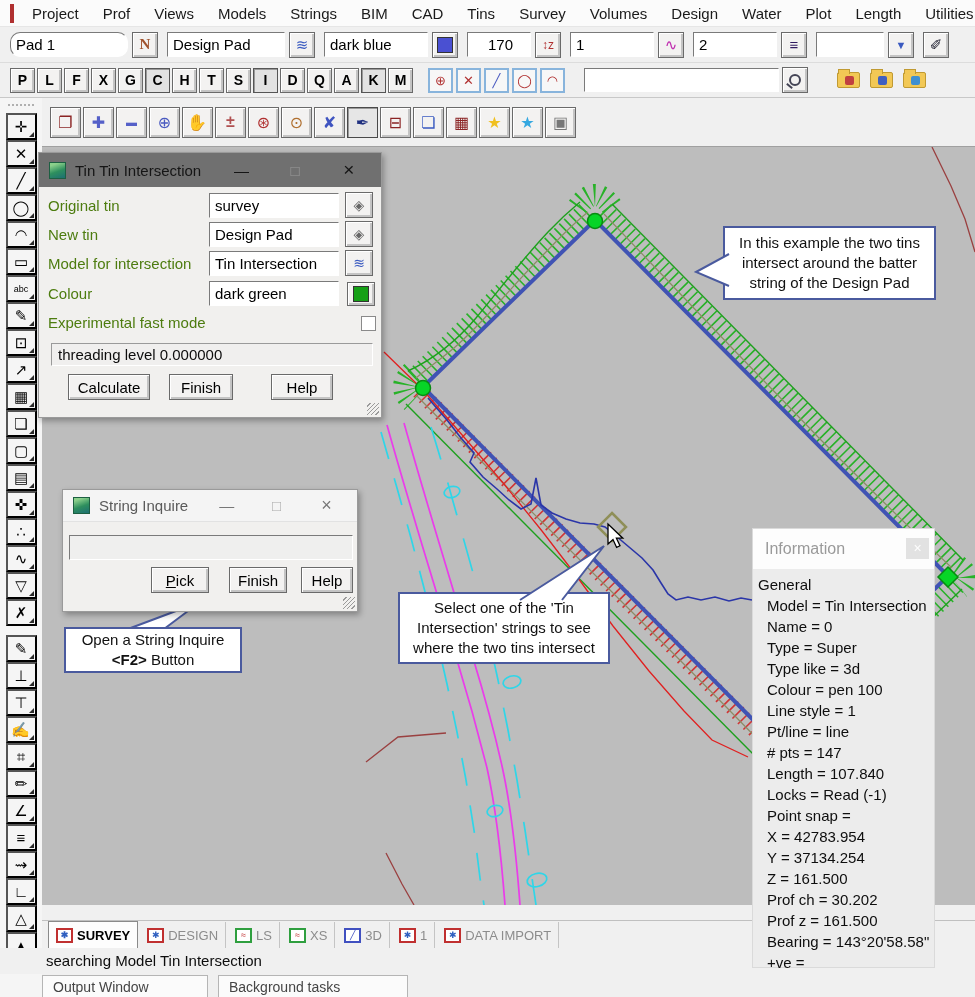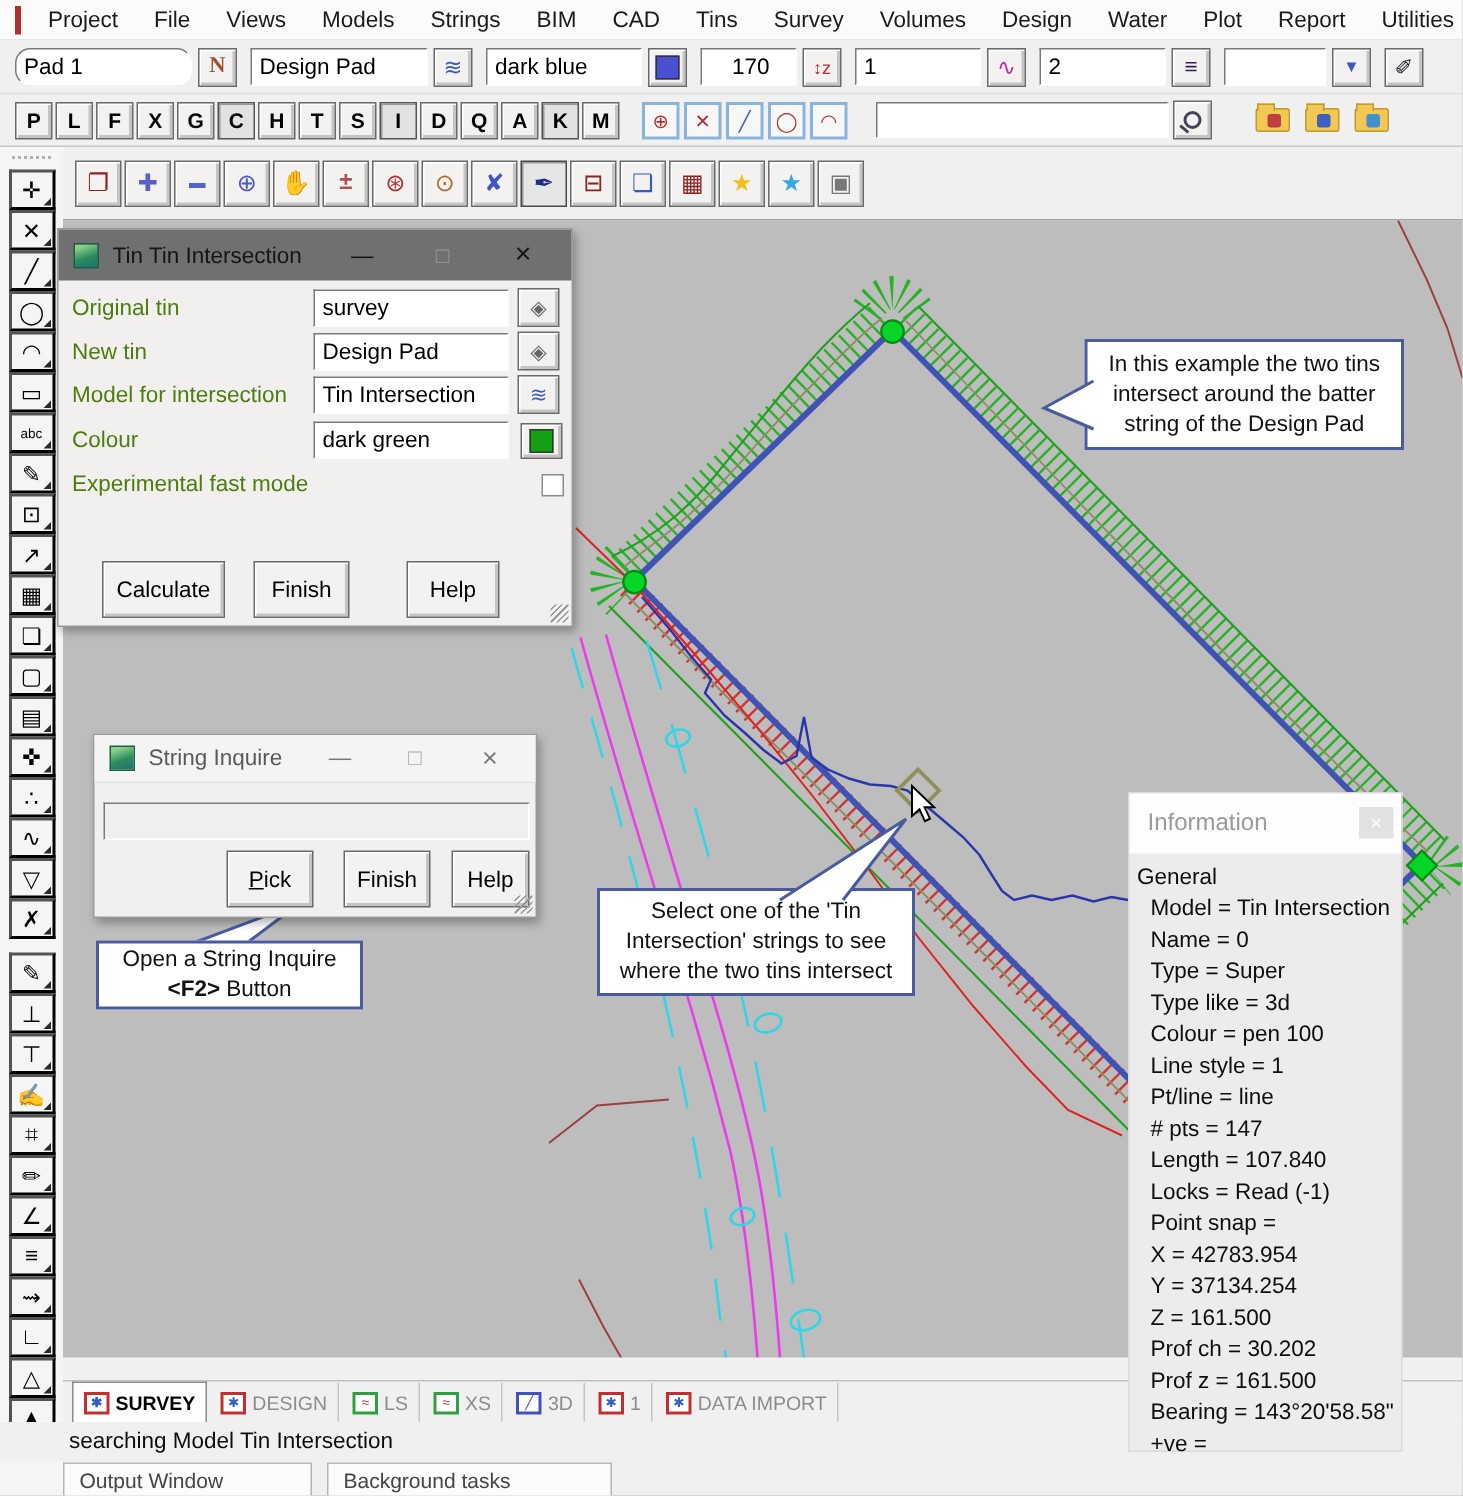--- a/index.html
+++ b/index.html
@@ -71,53 +71,53 @@
 .tbar-light{background:#f4f4f4;color:#5a5a5a;border-bottom:1px solid #e2e2e2}
 .ttxt{font-size:15px;white-space:nowrap}
 .tsp{flex:1}
 .wc{width:52px;text-align:center;font-size:15px}
 .cube{width:17px;height:17px;background:linear-gradient(160deg,#8bd08b 15%,#2e8f5e 55%,#1d6f72);border:1px solid #1d5f42;flex:none}
 .dl{position:absolute;font-size:15px;color:#4d7c0f;white-space:nowrap}
 .df{position:absolute;height:25px;width:130px;font-size:15px;padding:0 5px;border:1px solid;border-color:#7a7a7a #fff #fff #7a7a7a;background:#fff;font-family:inherit;outline:none}
 .dib{position:absolute;width:28px;height:26px;font-size:14px}
 .chk{position:absolute;width:15px;height:15px;background:#fff;border:1px solid #8a8a8a}
 .msg{position:absolute;left:12px;width:322px;height:23px;background:#f0efee;border:1px solid;border-color:#9a9a9a #fff #fff #9a9a9a;font-size:15px;line-height:21px;padding-left:6px;color:#0d0d0d}
-.db{position:absolute;height:38px}
+.db{position:absolute;height:26px}
 .grip{position:absolute;right:2px;bottom:2px;width:12px;height:12px;background:repeating-linear-gradient(135deg,transparent 0 2px,#9a9a9a 2px 3px)}
 
 .tabbar{position:absolute;left:42px;top:920px;width:933px;height:29px;background:#f0f0f0;border-top:1px solid #c0c0c0;display:flex;align-items:center;padding-left:6px;font-size:13px}
 .tab{display:flex;align-items:center;gap:4px;padding:4px 7px;color:#8c8c8c;border-right:1px solid #c4c4c4;height:26px}
 .tab.active{background:#fdfdfd;border:1px solid #8a8a8a;border-bottom:none;color:#000;font-weight:bold;height:28px}
 .ti{width:17px;height:15px;border:2px solid #c03030;font-size:9px;line-height:10px;color:#3060c0;text-align:center;background:#fff;flex:none}
 .ti.section{border-color:#2f9f3f;color:#c03030}
 .ti.persp{border-color:#4050c0;color:#4050c0}
 .statusline{position:absolute;left:0;top:948px;width:975px;height:26px;background:#f0f0f0;font-size:15px;line-height:26px;padding-left:46px;color:#0d0d0d}
 .bbox{position:absolute;top:975px;height:28px;background:#fbfbfb;border:1px solid #b5b5b5;font-size:14px;color:#454545;line-height:22px;padding-left:10px}
 .cursor{position:absolute;z-index:40}
 </style>
 </head>
 <body>
 
 <div class="menubar">
   <div class="appicon"></div>
   <div style="display:flex">
     <span class="mi">Project</span>
-      <span class="mi">File</span>
+      <span class="mi">Prof</span>
       <span class="mi">Views</span>
       <span class="mi">Models</span>
       <span class="mi">Strings</span>
       <span class="mi">BIM</span>
       <span class="mi">CAD</span>
       <span class="mi">Tins</span>
       <span class="mi">Survey</span>
       <span class="mi">Volumes</span>
       <span class="mi">Design</span>
       <span class="mi">Water</span>
       <span class="mi">Plot</span>
-      <span class="mi">Report</span>
+      <span class="mi">Length</span>
       <span class="mi">Utilities</span>
   </div>
 </div>
 
 <div class="toolbar1">
   <input class="tb-field" style="width: 118px; border-radius: 10px;" value="Pad 1">
   <button class="tb-btn btn3d" style="font-family:'Liberation Serif',serif;color:#a0522d;font-weight:bold">N</button>
   <input class="tb-field" style="width: 118px; margin-left: 5px;" value="Design Pad">
   <button class="tb-btn btn3d" style="color:#3a5ac0">≋</button>
   <input class="tb-field" style="width: 104px; margin-left: 5px;" value="dark blue">
@@ -362,20 +362,21 @@
   <span class="dl" style="left:9px;top:102px">Model for intersection</span>
   <input class="df" style="left: 170px; top: 98px;" value="Tin Intersection">
   <button class="dib btn3d" style="left:306px;top:97px;color:#3a5ac0">≋</button>
   <span class="dl" style="left:9px;top:132px">Colour</span>
   <input class="df" style="left: 170px; top: 128px;" value="dark green">
   <button class="dib btn3d" style="left:308px;top:129px;height:24px">
       <span class="swatch sw-green"></span>
     </button>
   <span class="dl" style="left:9px;top:161px">Experimental fast mode</span>
   <span class="chk" style="left:322px;top:163px"></span>
+  <div class="msg" style="top:190px">threading level 0.000000</div>
   <button class="db btn3d" style="left:29px;top:221px;width:82px">Calculate</button>
   <button class="db btn3d" style="left:130px;top:221px;width:64px">Finish</button>
   <button class="db btn3d" style="left:232px;top:221px;width:62px">Help</button>
   <span class="grip"></span>
 </div>
 
 <div class="dlg dlg-inq">
   <div class="tbar tbar-light" style="height:32px">
     <span class="cube"></span>
     <span class="ttxt">String Inquire</span>

